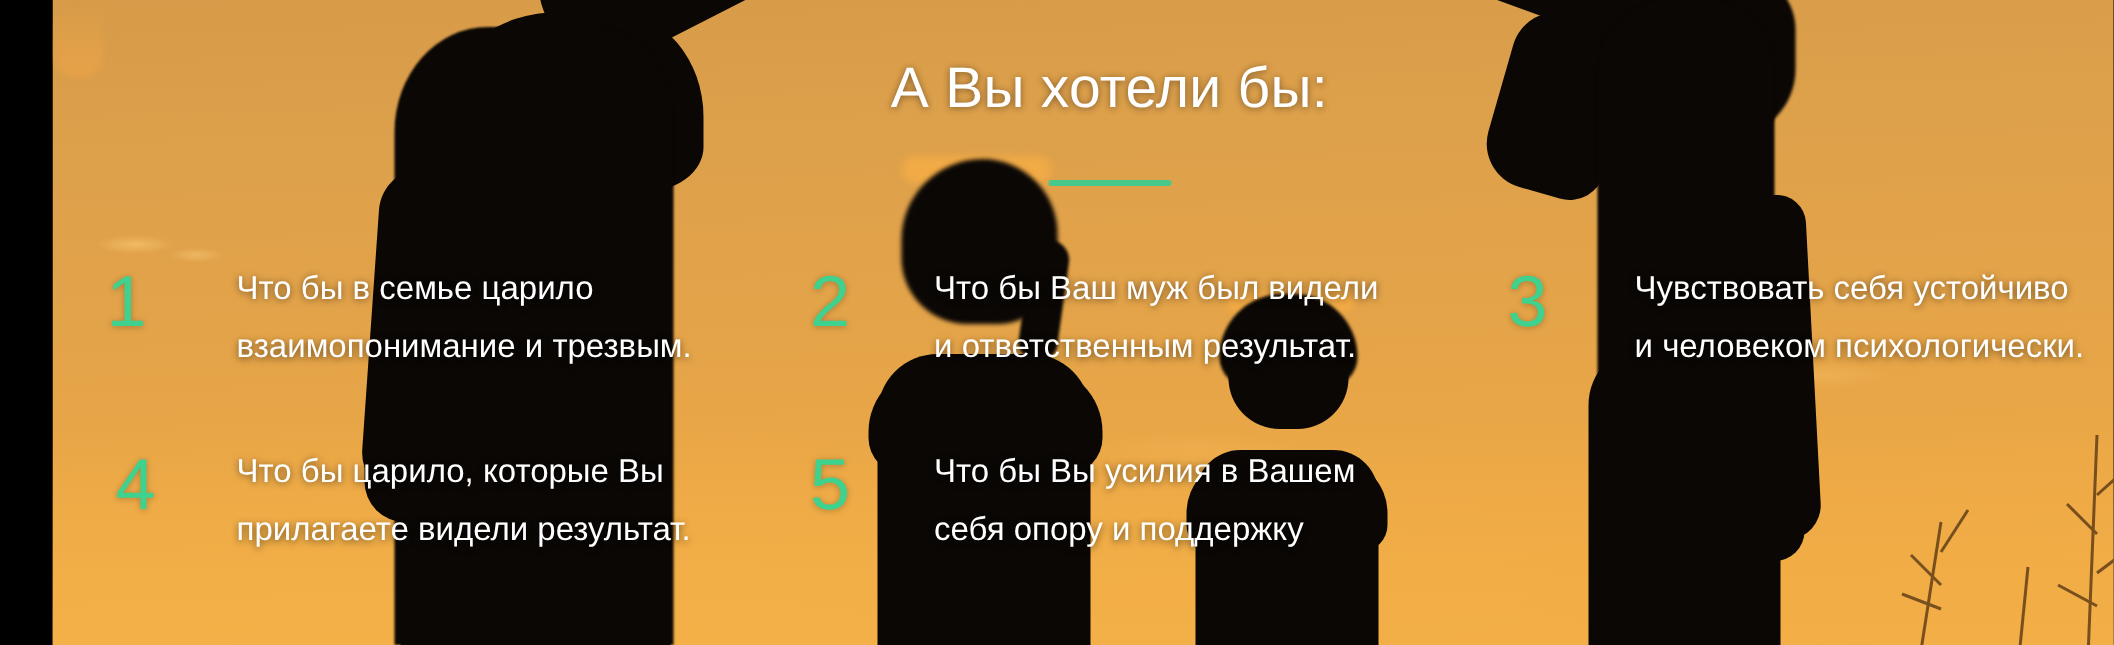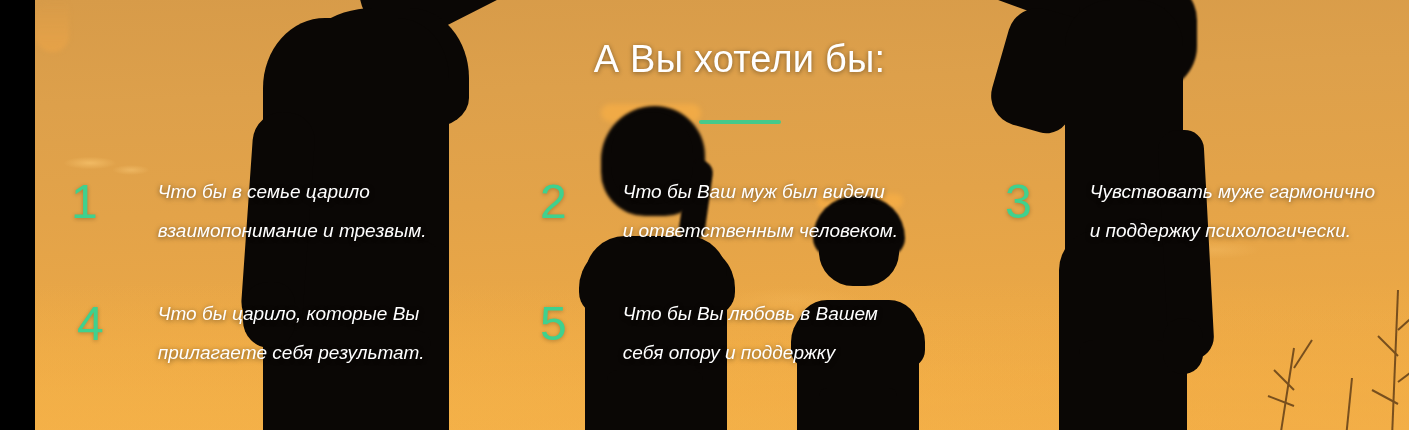--- a/index.html
+++ b/index.html
@@ -261,26 +261,25 @@
   .item-number {
     color: #3fd18e;
     font-size: 48px;
     font-weight: 300;
     line-height: 1;
     flex: 0 0 auto;
     text-shadow: 0 1px 4px rgba(0,0,0,.25);
   }
   .item-text {
     color: #ffffff;
-    font-size: 19px;
+    font-size: 22px;
     line-height: 39px;
     font-weight: 400;
     text-shadow: 0 1px 5px rgba(0,0,0,.55);
     margin-top: -6px;
-    font-style: italic;
   }
 
   
   #item-1 { left: 36px;  top: 178px; }
   #item-1 .item-text { margin-left: 60px; }
   #item-2 { left: 505px; top: 178px; }
   #item-2 .item-text { margin-left: 56px; }
   #item-3 { left: 970px; top: 178px; }
   #item-3 .item-text { margin-left: 58px; }
 
@@ -359,42 +358,42 @@
       <span class="item-text">
         <span>Что бы в семье царило</span><br>
         <span>взаимопонимание и трезвым.</span>
       </span>
     </div>
 
     <div class="item" id="item-2">
       <span class="item-number">2</span>
       <span class="item-text">
         <span>Что бы Ваш муж был видели</span><br>
-        <span>и ответственным человеком.</span>
+        <span>и ответственным результат.</span>
       </span>
     </div>
 
     <div class="item" id="item-3">
       <span class="item-number">3</span>
       <span class="item-text">
-        <span>Чувствовать муже гармонично</span><br>
-        <span>и поддержку психологически.</span>
+        <span>Чувствовать себя устойчиво</span><br>
+        <span>и человеком психологически.</span>
       </span>
     </div>
 
     <div class="item" id="item-4">
       <span class="item-number">4</span>
       <span class="item-text">
         <span>Что бы царило, которые Вы</span><br>
-        <span>прилагаете себя результат.</span>
+        <span>прилагаете видели результат.</span>
       </span>
     </div>
 
     <div class="item" id="item-5">
       <span class="item-number">5</span>
       <span class="item-text">
-        <span>Что бы Вы любовь в Вашем</span><br>
+        <span>Что бы Вы усилия в Вашем</span><br>
         <span>себя опору и поддержку</span>
       </span>
     </div>
   </div>
 
 </div>
 
 </body></html>

